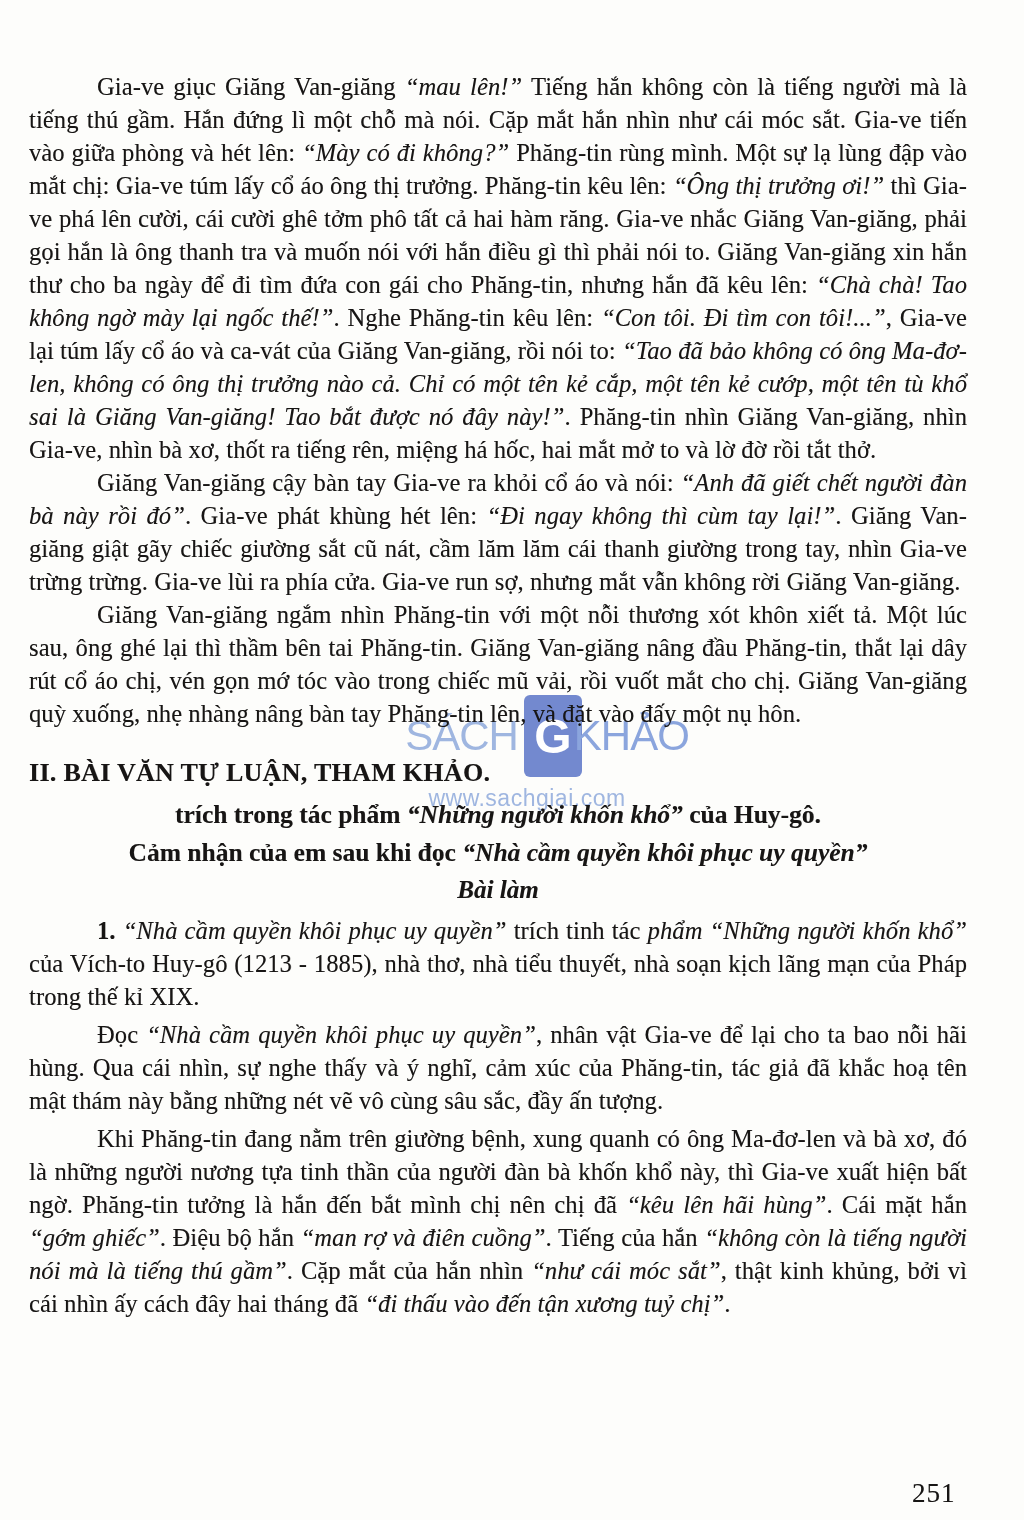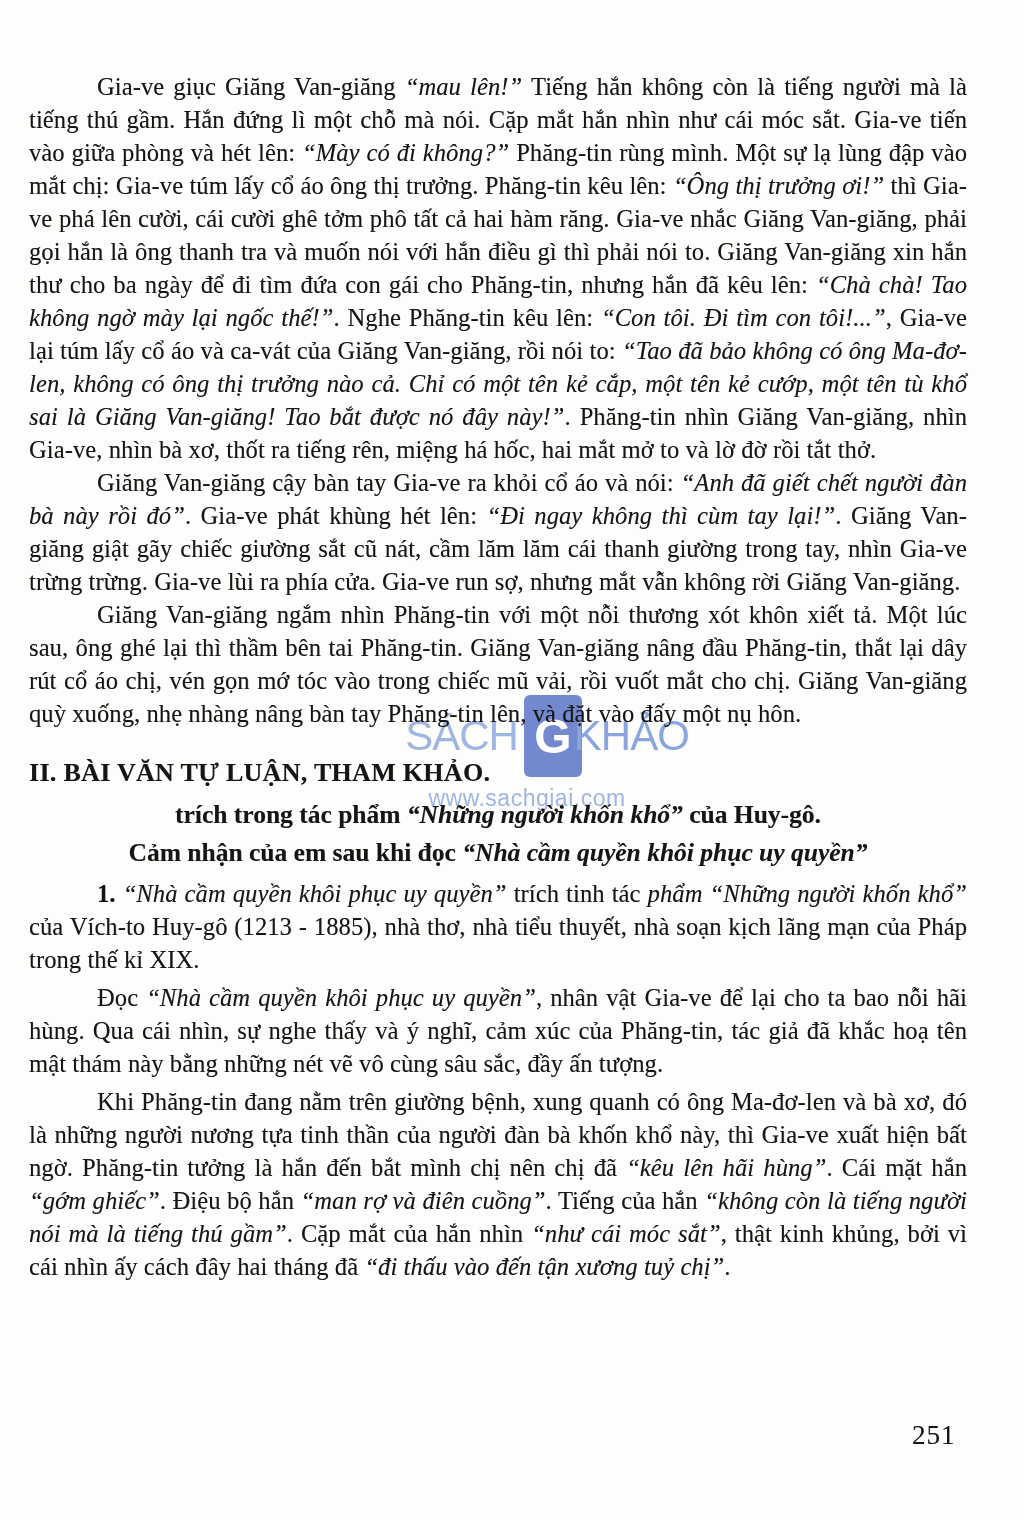--- a/index.html
+++ b/index.html
@@ -87,21 +87,21 @@
     text-align: center;
     line-height: 36px;
   }
   .essay-p { margin-top: 5px; }
   .run-n { font-style: normal; font-weight: inherit; }
   .run-i { font-style: italic; }
   .run-b { font-weight: 700; }
   .run-bi { font-weight: 700; font-style: italic; }
   .page-number {
     position: absolute;
-    left: 912px; top: 1420px;
+    left: 912px; top: 1478px;
     z-index: 1;
     font-size: 27px;
     letter-spacing: 1px;
     text-shadow: 0.3px 0.3px 0 rgba(10,10,10,0.35);
   }
 </style>
 </head>
 <body>
 
 <div class="page">
@@ -118,20 +118,21 @@
   </div>
 
   <div class="content">
     <p class="body-p"><span class="run-n">Gia-ve giục Giăng Van-giăng </span><span class="run-i">“mau lên!”</span><span class="run-n"> Tiếng hắn không còn là tiếng người mà là tiếng thú gầm. Hắn đứng lì một chỗ mà nói. Cặp mắt hắn nhìn như cái móc sắt. Gia-ve tiến vào giữa phòng và hét lên: </span><span class="run-i">“Mày có đi không?”</span><span class="run-n"> Phăng-tin rùng mình. Một sự lạ lùng đập vào mắt chị: Gia-ve túm lấy cổ áo ông thị trưởng. Phăng-tin kêu lên: </span><span class="run-i">“Ông thị trưởng ơi!”</span><span class="run-n"> thì Gia-ve phá lên cười, cái cười ghê tởm phô tất cả hai hàm răng. Gia-ve nhắc Giăng Van-giăng, phải gọi hắn là ông thanh tra và muốn nói với hắn điều gì thì phải nói to. Giăng Van-giăng xin hắn thư cho ba ngày để đi tìm đứa con gái cho Phăng-tin, nhưng hắn đã kêu lên: </span><span class="run-i">“Chà chà! Tao không ngờ mày lại ngốc thế!”</span><span class="run-n">. Nghe Phăng-tin kêu lên: </span><span class="run-i">“Con tôi. Đi tìm con tôi!...”</span><span class="run-n">, Gia-ve lại túm lấy cổ áo và ca-vát của Giăng Van-giăng, rồi nói to: </span><span class="run-i">“Tao đã bảo không có ông Ma-đơ-len, không có ông thị trưởng nào cả. Chỉ có một tên kẻ cắp, một tên kẻ cướp, một tên tù khổ sai là Giăng Van-giăng! Tao bắt được nó đây này!”</span><span class="run-n">. Phăng-tin nhìn Giăng Van-giăng, nhìn Gia-ve, nhìn bà xơ, thốt ra tiếng rên, miệng há hốc, hai mắt mở to và lờ đờ rồi tắt thở.</span></p>
     <p class="body-p"><span class="run-n">Giăng Van-giăng cậy bàn tay Gia-ve ra khỏi cổ áo và nói: </span><span class="run-i">“Anh đã giết chết người đàn bà này rồi đó”</span><span class="run-n">. Gia-ve phát khùng hét lên: </span><span class="run-i">“Đi ngay không thì cùm tay lại!”</span><span class="run-n">. Giăng Van-giăng giật gãy chiếc giường sắt cũ nát, cầm lăm lăm cái thanh giường trong tay, nhìn Gia-ve trừng trừng. Gia-ve lùi ra phía cửa. Gia-ve run sợ, nhưng mắt vẫn không rời Giăng Van-giăng.</span></p>
     <p class="body-p"><span class="run-n">Giăng Van-giăng ngắm nhìn Phăng-tin với một nỗi thương xót khôn xiết tả. Một lúc sau, ông ghé lại thì thầm bên tai Phăng-tin. Giăng Van-giăng nâng đầu Phăng-tin, thắt lại dây rút cổ áo chị, vén gọn mớ tóc vào trong chiếc mũ vải, rồi vuốt mắt cho chị. Giăng Van-giăng quỳ xuống, nhẹ nhàng nâng bàn tay Phăng-tin lên, và đặt vào đấy một nụ hôn.</span></p>
 
     <h2 class="section-heading">II. BÀI VĂN TỰ LUẬN, THAM KHẢO.</h2>
     <p class="subtitle"><span class="run-b">trích trong tác phẩm </span><span class="run-bi">“Những người khốn khổ”</span><span class="run-b"> của Huy-gô.</span></p>
     <p class="subtitle"><span class="run-b">Cảm nhận của em sau khi đọc </span><span class="run-bi">“Nhà cầm quyền khôi phục uy quyền”</span></p>
+    <p class="byline">Bài làm</p>
 
     <p class="body-p essay-p"><span class="run-b">1. </span><span class="run-i">“Nhà cầm quyền khôi phục uy quyền”</span><span class="run-n"> trích tinh tác </span><span class="run-i">phẩm “Những người khốn khổ”</span><span class="run-n"> của Vích-to Huy-gô (1213 - 1885), nhà thơ, nhà tiểu thuyết, nhà soạn kịch lãng mạn của Pháp trong thế kỉ XIX.</span></p>
     <p class="body-p essay-p"><span class="run-n">Đọc </span><span class="run-i">“Nhà cầm quyền khôi phục uy quyền”</span><span class="run-n">, nhân vật Gia-ve để lại cho ta bao nỗi hãi hùng. Qua cái nhìn, sự nghe thấy và ý nghĩ, cảm xúc của Phăng-tin, tác giả đã khắc hoạ tên mật thám này bằng những nét vẽ vô cùng sâu sắc, đầy ấn tượng.</span></p>
     <p class="body-p essay-p"><span class="run-n">Khi Phăng-tin đang nằm trên giường bệnh, xung quanh có ông Ma-đơ-len và bà xơ, đó là những người nương tựa tinh thần của người đàn bà khốn khổ này, thì Gia-ve xuất hiện bất ngờ. Phăng-tin tưởng là hắn đến bắt mình chị nên chị đã </span><span class="run-i">“kêu lên hãi hùng”</span><span class="run-n">. Cái mặt hắn </span><span class="run-i">“gớm ghiếc”</span><span class="run-n">. Điệu bộ hắn </span><span class="run-i">“man rợ và điên cuồng”</span><span class="run-n">. Tiếng của hắn </span><span class="run-i">“không còn là tiếng người nói mà là tiếng thú gầm”</span><span class="run-n">. Cặp mắt của hắn nhìn </span><span class="run-i">“như cái móc sắt”</span><span class="run-n">, thật kinh khủng, bởi vì cái nhìn ấy cách đây hai tháng đã </span><span class="run-i">“đi thấu vào đến tận xương tuỷ chị”</span><span class="run-n">.</span></p>
   </div>
 
   <div class="page-number">251</div>
 
 </div>
 

